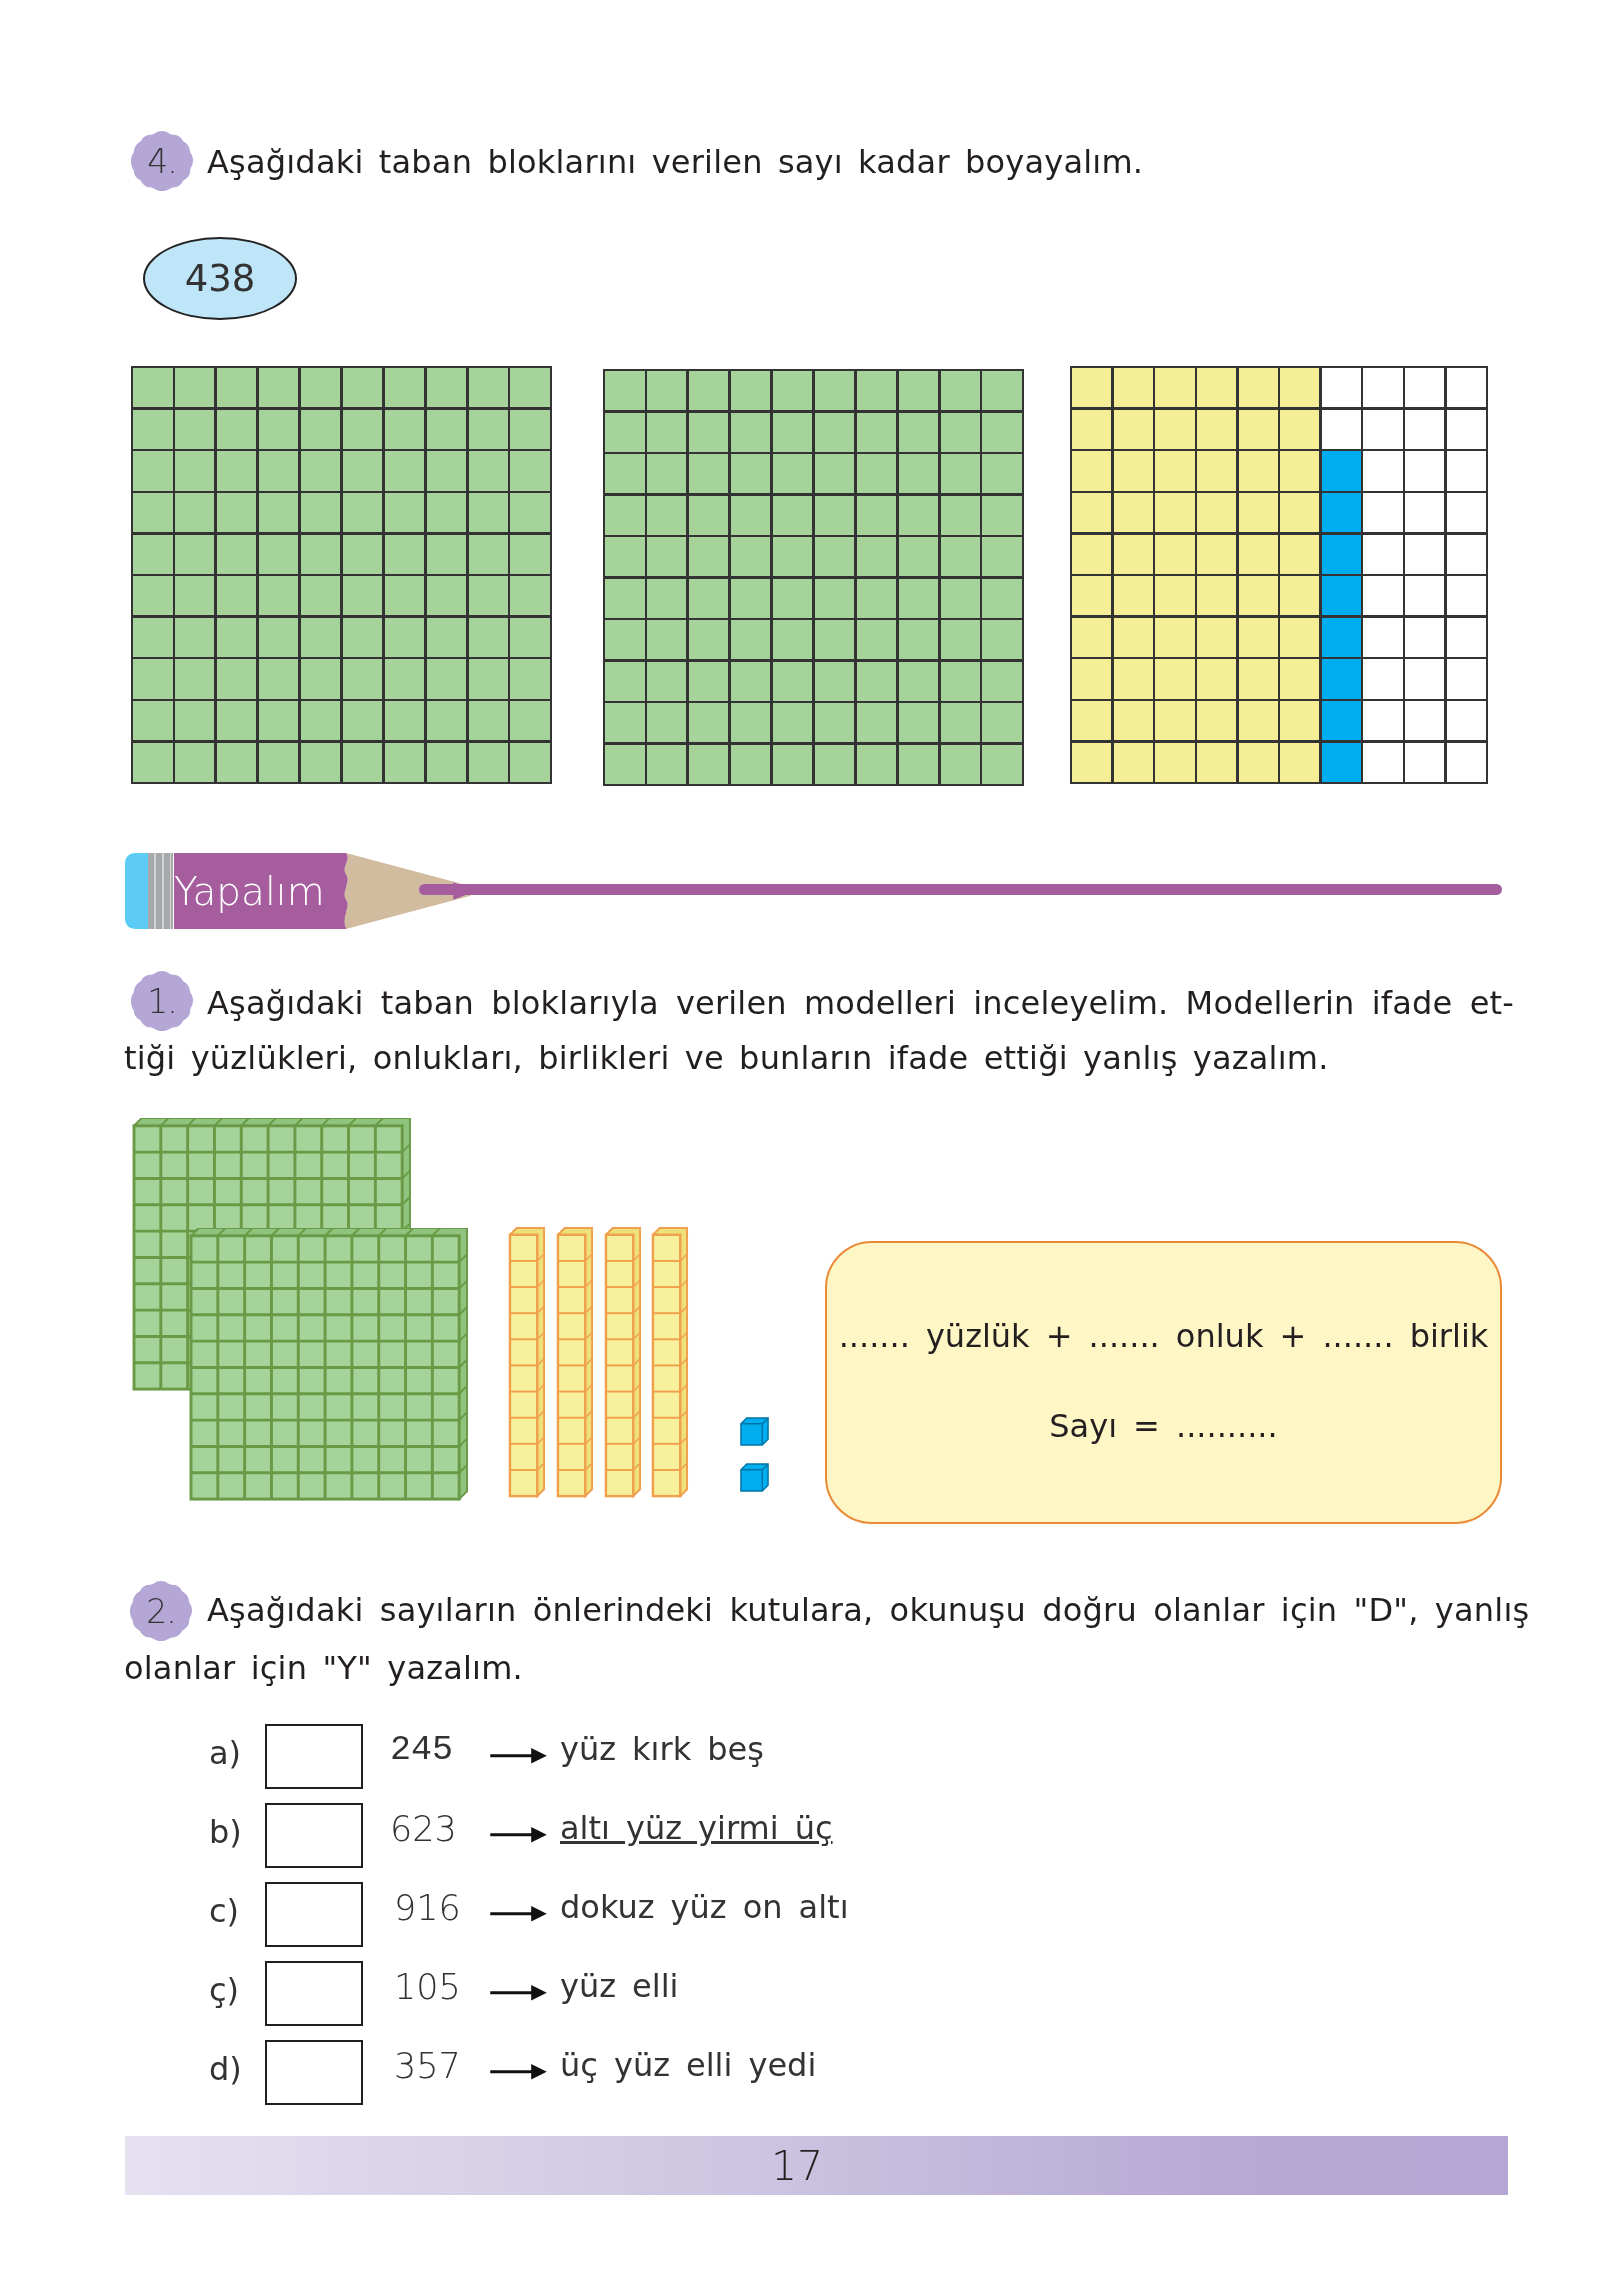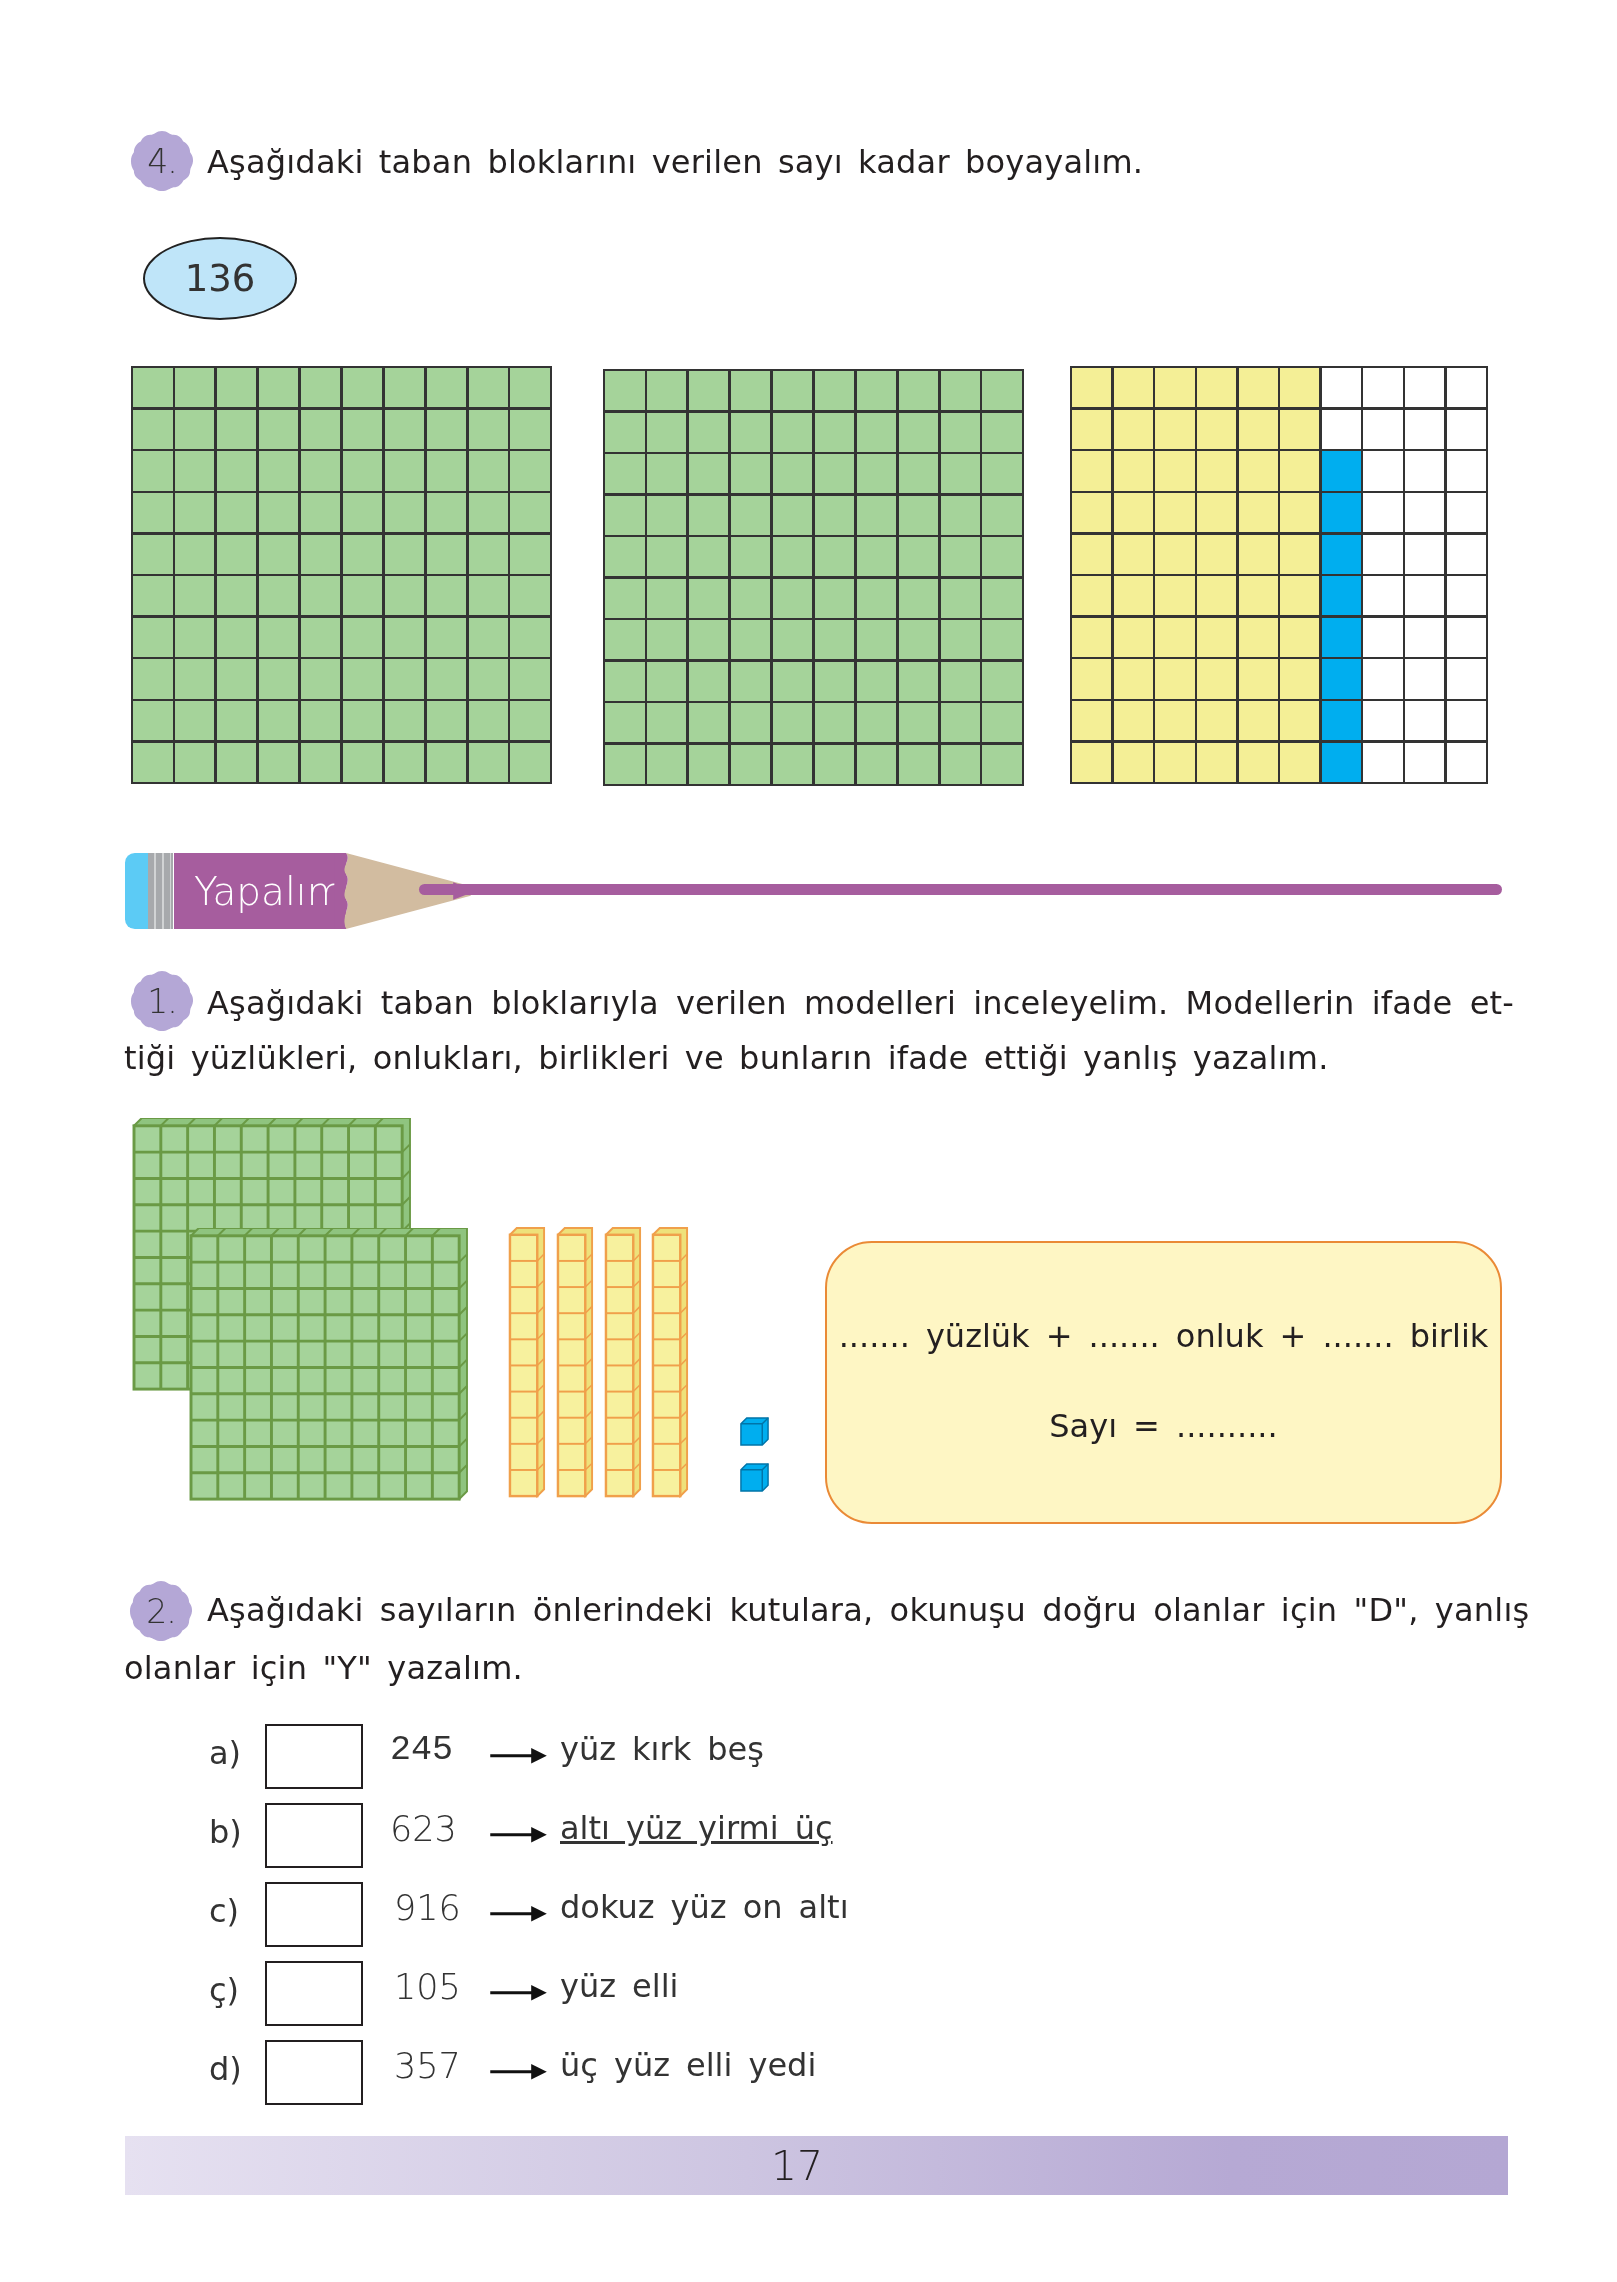--- a/index.html
+++ b/index.html
@@ -12,21 +12,21 @@
   .oval { position: absolute; left: 143px; top: 237px; width: 154px; height: 83px; border: 2.4px solid #222; border-radius: 50%; background: #bfe5f9; display: flex; align-items: center; justify-content: center; font-size: 37px; color: #333; }
   .grid { position: absolute; display: grid; grid-template-columns: repeat(10, 1fr); grid-template-rows: repeat(10, 1fr); border: 2.4px solid #333; background: #333; gap: 2.4px; }
   .grid .cell { background: #a5d39a; }
   .grid .cell.y { background: #f4ef96; }
   .grid .cell.b { background: #00aeef; }
   .grid .cell.w { background: #ffffff; }
 
   .pencil { position: absolute; left: 125px; top: 853px; height: 76px; }
   .pencil .eraser { position: absolute; left: 0; top: 0; width: 25px; height: 76px; background: #5ccbf5; border-radius: 9.8px 0 0 9.8px; }
   .pencil .ferrule { position: absolute; left: 23.4px; top: 0; width: 25px; height: 76px; background: repeating-linear-gradient(90deg, #a7a9ac 0 5.9px, #d1d3d4 5.9px 7.8px); }
-  .pencil .body { position: absolute; left: 49px; top: 0; width: 172px; height: 76px; background: #a65d9e; display: flex; align-items: center; padding-left: 20px; color: #ffffff; font-size: 39px; font-weight: 300; }
+  .pencil .body { position: absolute; left: 49px; top: 0; width: 172px; height: 76px; background: #a65d9e; display: flex; align-items: center; padding-left: 0; color: #ffffff; font-size: 39px; font-weight: 300; }
   .pencil svg { position: absolute; left: 209px; top: 0; }
   .line { position: absolute; left: 419px; top: 884px; width: 1083px; height: 10.7px; background: #a65d9e; border-radius: 5.9px; }
 
   .flat { position: absolute; }
   .rod { position: absolute; }
   .cube { position: absolute; }
 
   .answer-box { position: absolute; left: 825px; top: 1241px; width: 677px; height: 283px; border: 2.9px solid #ea8a36; border-radius: 47px; background: #fef6c4; }
   .answer-line { position: absolute; left: 0; width: 100%; text-align: center; font-size: 32px; color: #231f20; white-space: nowrap; word-spacing: 5.9px; }
 
@@ -44,21 +44,21 @@
 
 <div class="badge" style="left:129px; top:129px;">
   <svg width="66" height="64" viewBox="0 0 68 66">
     <path d="M34 2 C40 2 42 6 46 6 C51 6 54 9 56 13 C60 15 63 19 63 24 C66 28 66 31 66 33 C66 37 63 40 63 43 C63 48 60 51 56 53 C54 57 51 60 46 60 C42 61 39 64 34 64 C29 64 26 61 22 60 C17 60 14 57 12 53 C8 51 5 48 5 43 C3 40 2 37 2 33 C2 29 3 27 5 24 C5 19 8 15 12 13 C14 9 17 6 22 6 C26 6 28 2 34 2 Z" fill="#b4a7d6"></path>
   </svg>
   <span>4.</span>
 </div>
 <div class="qtext" style="left:207px; top:134px;">Aşağıdaki taban bloklarını verilen sayı kadar boyayalım.</div>
 
 <div class="oval">
-  <span>136</span>
+  <span>438</span>
 </div>
 
 <div class="grid" id="grid1" style="left:131px; top:366px; width:421px; height:418px;">
     <div class="cell "></div>
     <div class="cell "></div>
     <div class="cell "></div>
     <div class="cell "></div>
     <div class="cell "></div>
     <div class="cell "></div>
     <div class="cell "></div>

